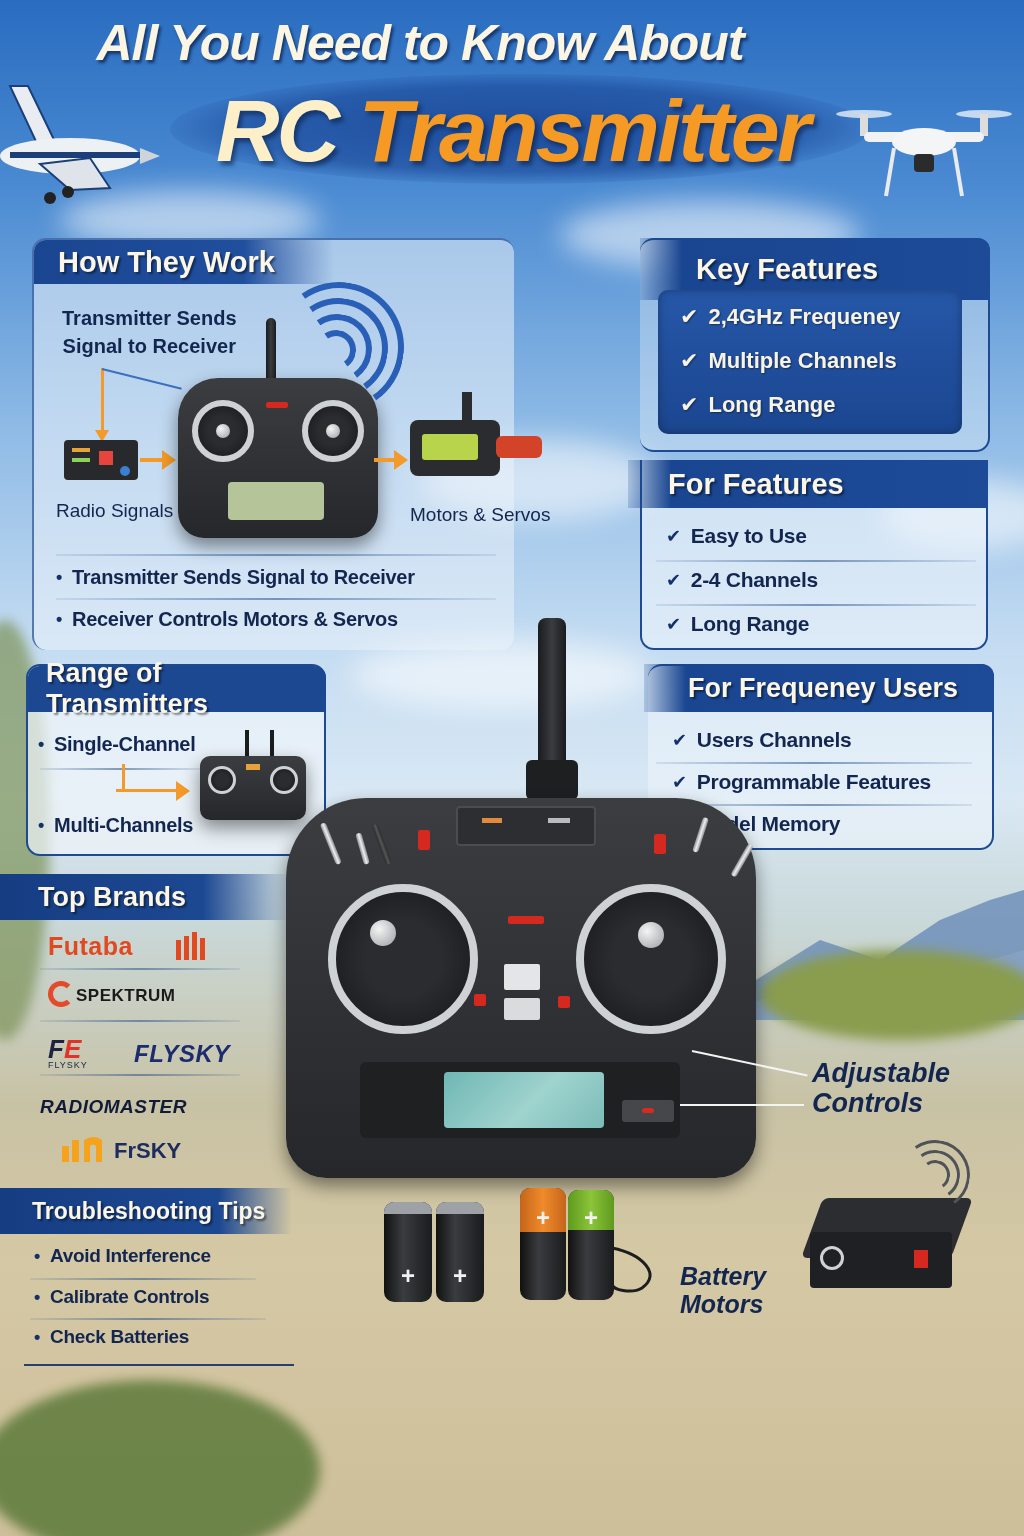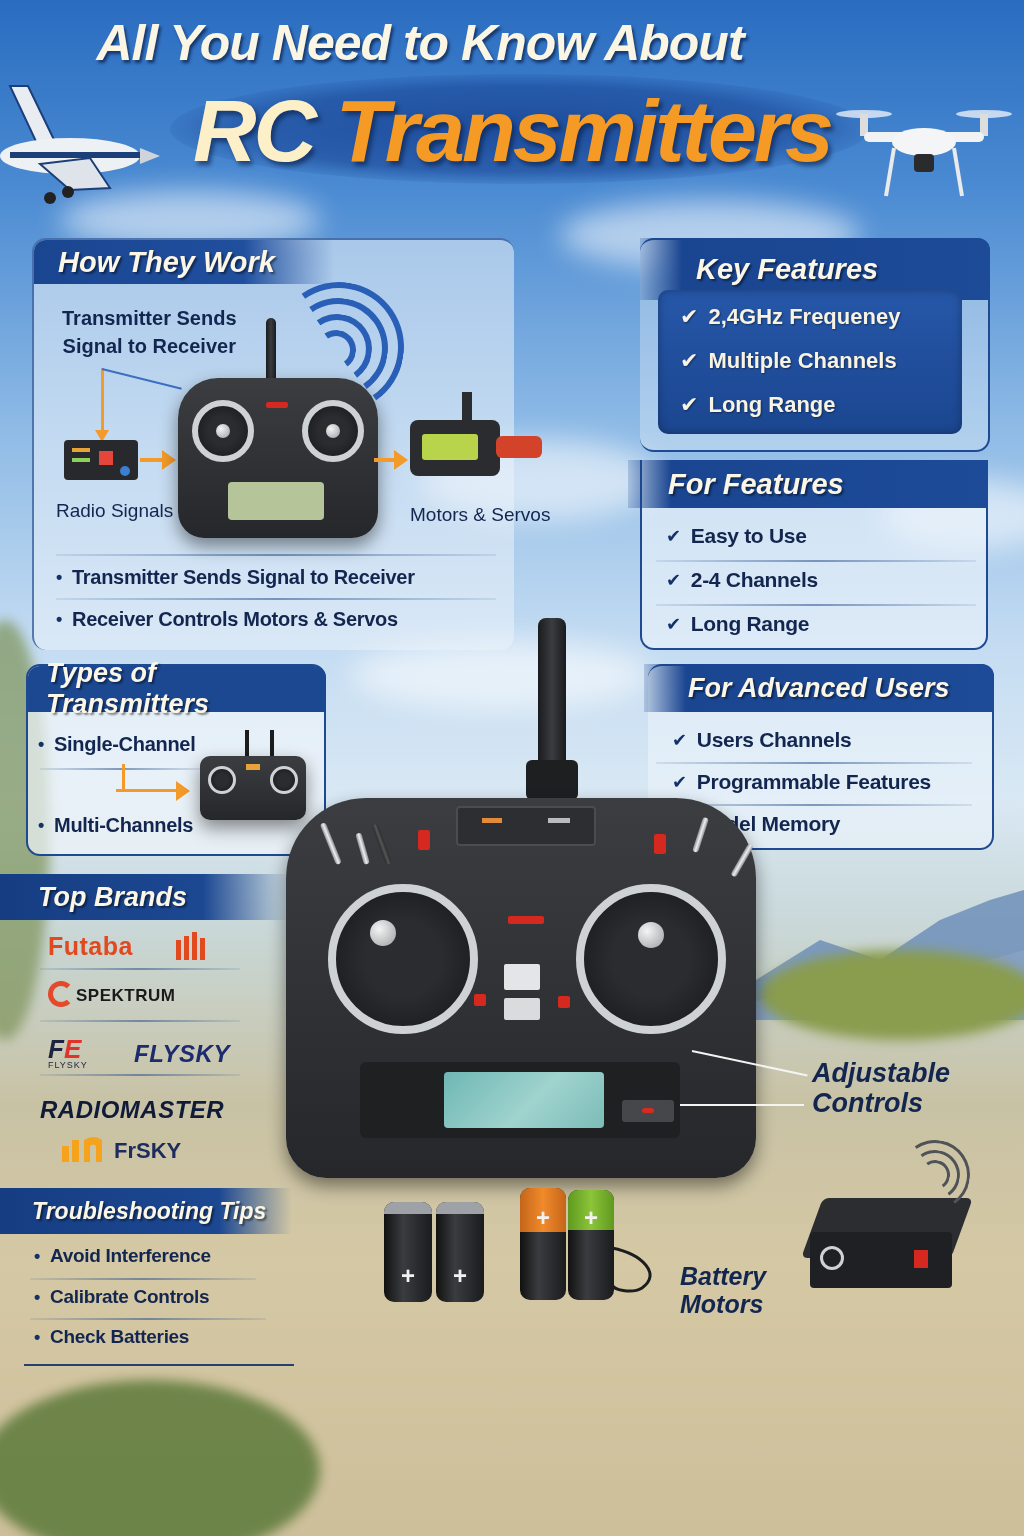--- a/index.html
+++ b/index.html
@@ -36,21 +36,21 @@
   
   .panel {
     position: absolute;
     background: rgba(235,243,250,0.72);
     border: 2px solid #1e4a92;
     border-radius: 14px;
   }
   .banner {
     position: absolute;
     background: linear-gradient(90deg, #1a4590 0%, #204f9e 70%, rgba(32,79,158,0) 100%);
-    color: #fbf6e6; font-weight: bold; font-style: italic;
+    color: #fbf6e6; font-weight: bold; 
     text-shadow: 2px 2px 2px rgba(0,0,0,0.45);
     display: flex; align-items: center;
   }
   .banner.solid { background: linear-gradient(90deg, rgba(26,69,144,0.2) 0%, #1a4590 12%, #1d4b98 100%); }
   .list-item {
     position: absolute; display: flex; align-items: center; gap: 10px;
     color: #13264f; font-weight: bold; font-size: 21px; letter-spacing: -0.3px;
   }
   .list-item .mark { font-size: 18px; color: #13326a; }
   .divider { position: absolute; height: 2px; background: linear-gradient(90deg, rgba(40,80,140,0.1), rgba(40,80,140,0.55), rgba(40,80,140,0.1)); }
@@ -99,21 +99,21 @@
   </svg>
   <div class="trees" style="left:760px;top:950px;width:280px;height:90px;background:#8a9c4e;"></div>
   <div class="trees" style="left:-40px;top:620px;width:90px;height:420px;background:#7d9358;opacity:0.7;"></div>
   <div class="trees" style="left:-20px;top:1380px;width:340px;height:180px;background:#5d7a3b;opacity:0.85;"></div>
 </div>
 
 <div class="title-swoosh"></div>
 <div class="title-top">All You Need to Know About</div>
 <div class="title-main">
   <span class="rc">RC</span>
-  <span class="tx">Transmitters</span>
+  <span class="tx">Transmitter</span>
 </div>
 
 <svg style="position:absolute;left:0;top:78px;" width="180" height="130">
   <polygon points="10,8 28,8 58,70 40,72" fill="#e9edf2" stroke="#1c3f7a" stroke-width="2"></polygon>
   <ellipse cx="70" cy="78" rx="70" ry="18" fill="#eef1f4"></ellipse>
   <rect x="10" y="74" width="130" height="6" fill="#1c3f7a"></rect>
   <polygon points="40,86 90,80 110,110 70,112" fill="#dfe4ea" stroke="#1c3f7a" stroke-width="2"></polygon>
   <circle cx="50" cy="120" r="6" fill="#222"></circle>
   <circle cx="68" cy="114" r="6" fill="#222"></circle>
   <polygon points="140,70 160,78 140,86" fill="#cfd4da"></polygon>
@@ -219,21 +219,21 @@
     </div>
   <div class="divider" style="left:656px;top:604px;width:320px;"></div>
   <div class="list-item" style="left:666px;top:612px;">
       <span class="mark">✔</span>
       <span>Long Range</span>
     </div>
 </section>
 
 <section>
   <div class="panel" style="left:26px;top:664px;width:300px;height:192px;background:rgba(240,245,250,0.7);"></div>
-  <div class="banner" style="left:28px;top:666px;width:298px;height:46px;padding-left:18px;font-size:27px;border-radius:12px 12px 0 0;background:#1c4892;">Types of Transmitters</div>
+  <div class="banner" style="left:28px;top:666px;width:298px;height:46px;padding-left:18px;font-size:27px;border-radius:12px 12px 0 0;background:#1c4892;">Range of Transmitters</div>
   <div class="list-item" style="left:38px;top:733px;font-size:20px;">
       <span class="mark">•</span>
       <span>Single-Channel</span>
     </div>
   <div class="divider" style="left:40px;top:768px;width:160px;"></div>
   <div style="position:absolute;left:122px;top:764px;width:3px;height:26px;background:#f39a2a;"></div>
   <div class="arrow-orange" style="left:116px;top:789px;width:62px;height:3px;"></div>
   <div class="list-item" style="left:38px;top:814px;font-size:20px;">
       <span class="mark">•</span>
       <span>Multi-Channels</span>
@@ -243,21 +243,21 @@
   <div style="position:absolute;left:270px;top:730px;width:4px;height:28px;background:#1b1c1e;"></div>
   <div class="tx-body" style="left:200px;top:756px;width:106px;height:64px;border-radius:10px;">
     <div class="gimbal" style="left:8px;top:10px;width:28px;height:28px;border-width:3px;"></div>
     <div class="gimbal" style="left:70px;top:10px;width:28px;height:28px;border-width:3px;"></div>
     <div style="position:absolute;left:46px;top:8px;width:14px;height:6px;background:#e8a23a;"></div>
   </div>
 </section>
 
 <section>
   <div class="panel" style="left:648px;top:664px;width:346px;height:186px;border-left:none;background:rgba(235,243,250,0.6);"></div>
-  <div class="banner solid" style="left:644px;top:664px;width:350px;height:48px;padding-left:44px;font-size:27px;border-radius:0 12px 0 0;">For Advanced Users</div>
+  <div class="banner solid" style="left:644px;top:664px;width:350px;height:48px;padding-left:44px;font-size:27px;border-radius:0 12px 0 0;">For Frequeney Users</div>
   <div class="list-item" style="left:672px;top:728px;">
       <span class="mark">✔</span>
       <span>Users Channels</span>
     </div>
   <div class="divider" style="left:656px;top:762px;width:316px;"></div>
   <div class="list-item" style="left:672px;top:770px;">
       <span class="mark">✔</span>
       <span>Programmable Features</span>
     </div>
   <div class="divider" style="left:656px;top:804px;width:316px;"></div>
@@ -354,21 +354,21 @@
       <rect x="26" y="8" width="5" height="22" fill="#e2491e"></rect>
   </svg>
   <div class="divider" style="left:40px;top:968px;width:200px;"></div>
   <div style="position:absolute;left:48px;top:981px;width:26px;height:26px;border-radius:50%;border:5px solid #e3492a;border-right-color:transparent;"></div>
   <div class="brand" style="left:76px;top:986px;color:#1a1a1a;font-size:17px;letter-spacing:0.5px;">SPEKTRUM</div>
   <div class="divider" style="left:40px;top:1020px;width:200px;"></div>
   <div class="brand" style="left:48px;top:1034px;color:#1d2440;font-size:26px;font-style:italic;">F<span style="color:#e2332a;">E</span></div>
   <div style="position:absolute;left:48px;top:1060px;font-size:9px;color:#1d2440;letter-spacing:1px;">FLYSKY</div>
   <div class="brand" style="left:134px;top:1040px;color:#1c2c6e;font-size:24px;font-style:italic;letter-spacing:0.5px;">FLYSKY</div>
   <div class="divider" style="left:40px;top:1074px;width:200px;"></div>
-  <div class="brand" style="left:40px;top:1096px;color:#101b3a;font-size:24px;font-style:italic;letter-spacing:0.5px;">RADIOMASTER</div>
+  <div class="brand" style="left:40px;top:1096px;color:#101b3a;font-size:19px;font-style:italic;letter-spacing:0.5px;">RADIOMASTER</div>
   <svg style="position:absolute;left:60px;top:1134px;" width="46" height="30">
     <rect x="2" y="12" width="7" height="16" fill="#f5a21d"></rect>
       <rect x="12" y="6" width="7" height="22" fill="#f5a21d"></rect>
       <path d="M 24 28 L 24 6 Q 34 0 42 6 L 42 28 L 36 28 L 36 12 Q 33 9 30 12 L 30 28 Z" fill="#f5a21d"></path>
   </svg>
   <div class="brand" style="left:114px;top:1138px;color:#1c2c5e;font-size:22px;">FrSKY</div>
 </section>
 
 <section>
   <div class="banner" style="left:0;top:1188px;width:292px;height:46px;padding-left:32px;font-size:23px;background:linear-gradient(90deg,#163d82 0%,#1c4892 75%,rgba(28,72,146,0) 100%);">Troubleshooting Tips</div>

